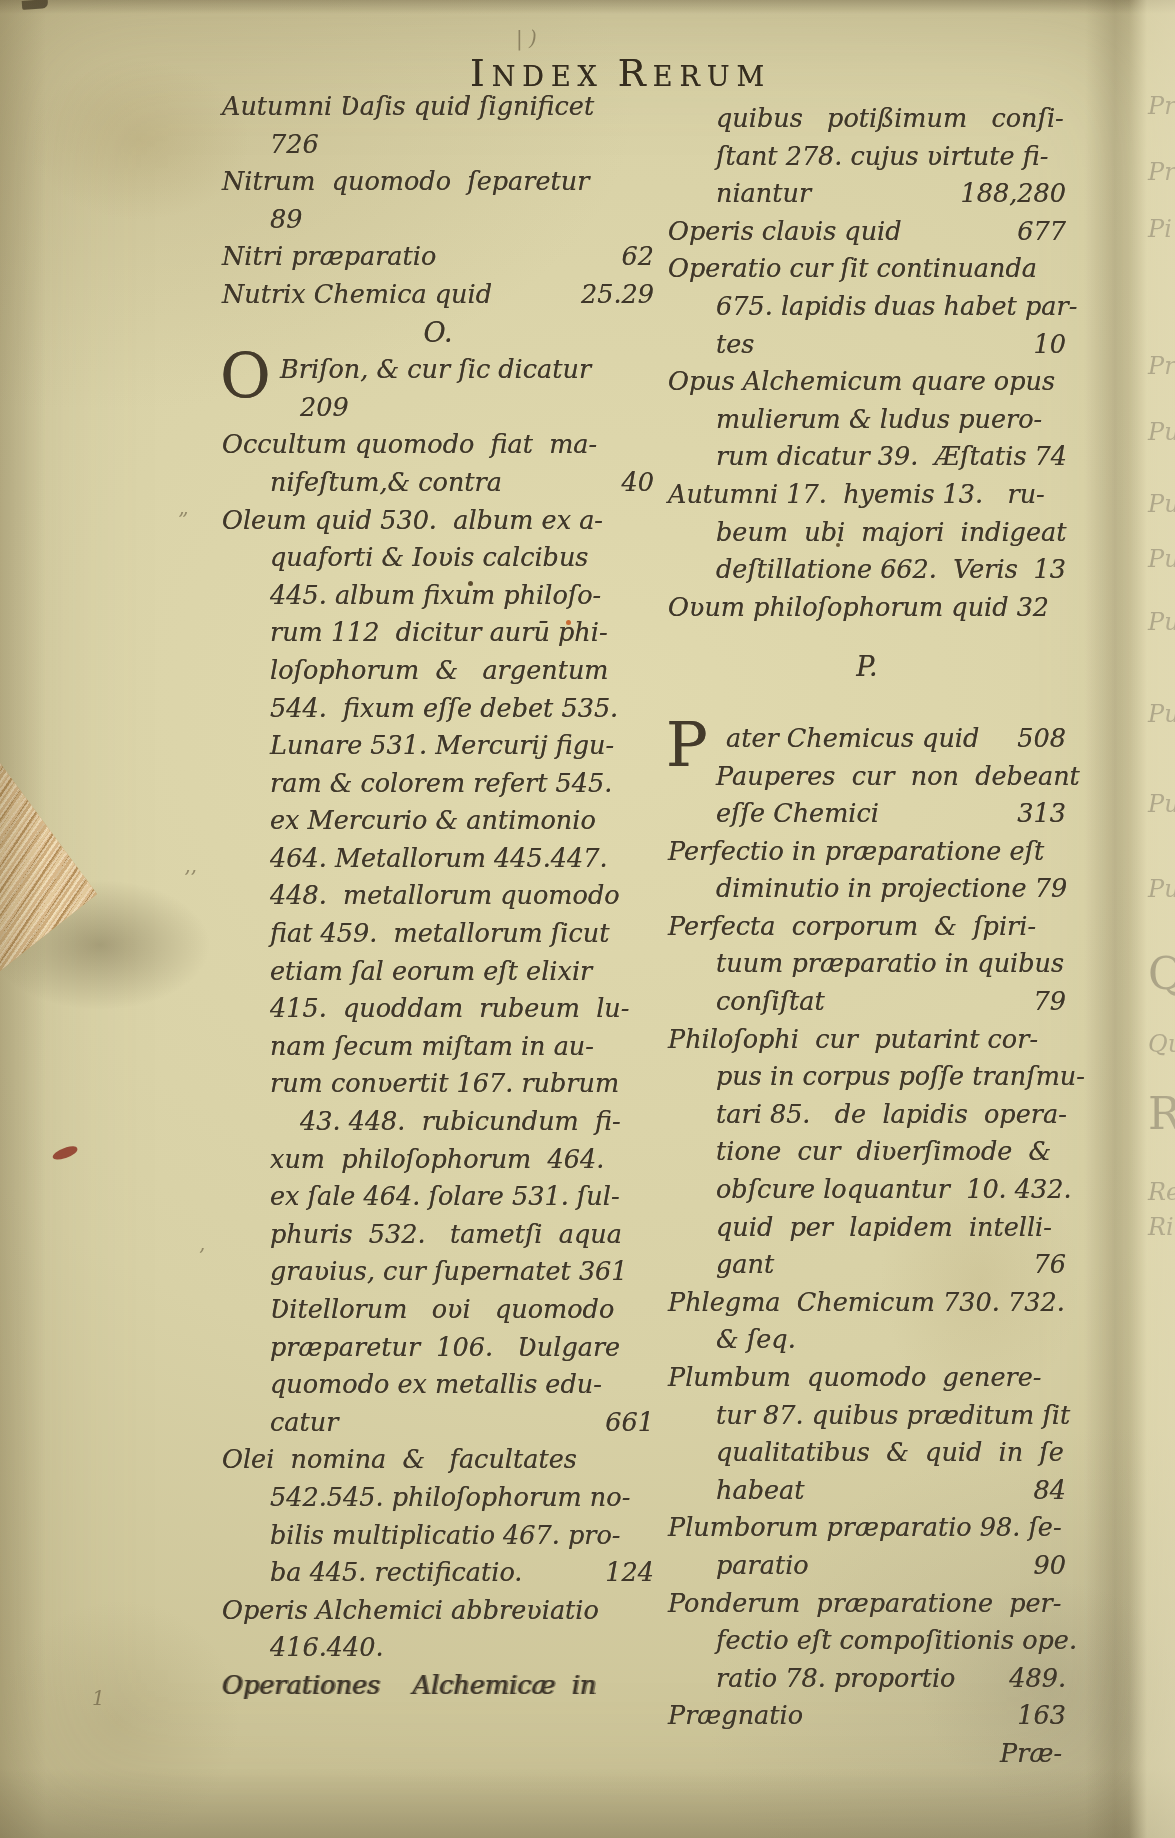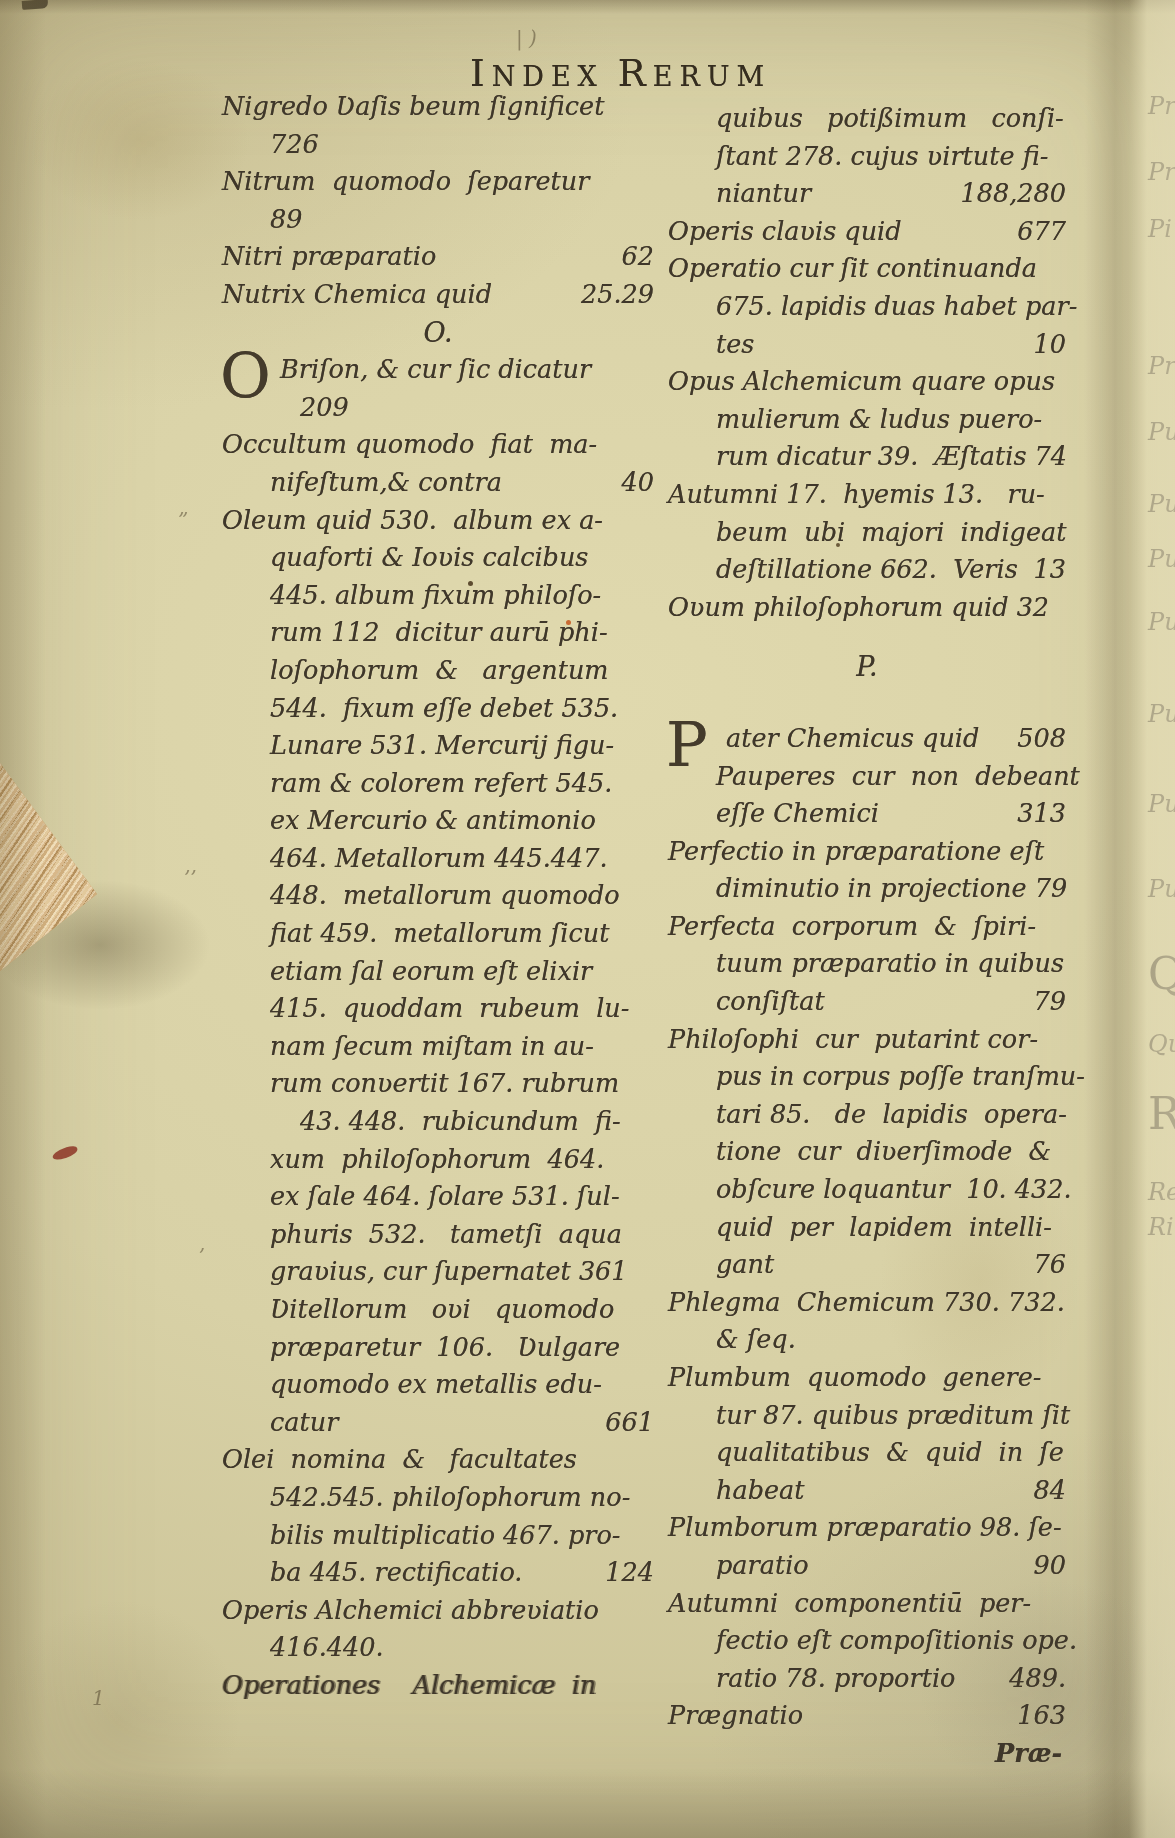--- a/index.html
+++ b/index.html
@@ -42,21 +42,21 @@
   .col-left{left:222px;top:88px;width:432px;}
   .col-right{left:668px;top:100px;width:398px;}
   .line{position:relative;display:flex;align-items:baseline;height:37.6px;line-height:37.6px;white-space:pre;}
   .line .n{margin-left:auto;padding-left:6px;}
   .i1{padding-left:48px;}
   .i2{padding-left:78px;}
   .section{display:block;text-align:center;font-size:27px;font-style:italic;}
   .loose{margin-top:22px;margin-bottom:34px;}
   .dropcap{padding-left:58px;}
   .cap{position:absolute;left:-2px;top:-6px;font-style:normal;font-size:62px;line-height:1;color:#443b2b;}
-  .catchword{justify-content:flex-end;padding-right:4px;font-weight:bold;}
+  .catchword{justify-content:flex-end;padding-right:4px;font-weight:normal;}
   .smudge{font-weight:normal;filter:blur(.7px);text-shadow:1.6px .4px 0 rgba(63,55,42,.55), -1px 0 0 rgba(63,55,42,.35);}
 
   
   .edge-frag{position:absolute;left:1148px;color:#5e5543;font-style:italic;font-size:24px;white-space:pre;}
   .edge-frag.big{font-size:44px;font-style:normal;color:#554c3b;}
 
   
   .bookmark-shadow{position:absolute;left:-10px;top:880px;width:220px;height:130px;
     background:radial-gradient(closest-side, rgba(85,74,46,.38), rgba(0,0,0,0));}
   .bookmark{position:absolute;left:0;top:763px;width:97px;height:208px;
@@ -82,21 +82,21 @@
   <div class="stain" style="left:0px;top:1600px;width:240px;height:238px;background:radial-gradient(closest-side, rgba(140,126,86,.22), rgba(0,0,0,0));"></div>
   <div class="stain" style="left:880px;top:1150px;width:200px;height:260px;background:radial-gradient(closest-side, rgba(168,150,100,.18), rgba(0,0,0,0));"></div>
   <div class="speck" style="left:468px;top:581px;width:5px;height:5px;background:#5d4c30;"></div>
   <div class="speck" style="left:566px;top:620px;width:5px;height:5px;background:#c96a33;"></div>
   <div class="speck" style="left:836px;top:543px;width:4px;height:4px;background:#6b5a3a;"></div>
   <div class="corner-tick"></div>
 
   <div class="header"><span class="big">I</span><span>NDEX</span><span class="gap"></span><span class="big">R</span><span>ERUM</span></div>
 
   <div class="col col-left" id="col-left">
-      <div class="line"><span class="t">Nigredo Ʋaſis beum ſignificet</span></div>
+      <div class="line"><span class="t">Autumni Ʋaſis quid ſignificet</span></div>
       <div class="line i1"><span class="t">726</span></div>
       <div class="line"><span class="t">Nitrum  quomodo  ſeparetur</span></div>
       <div class="line i1"><span class="t">89</span></div>
       <div class="line"><span class="t">Nitri præparatio</span><span class="n">62</span></div>
       <div class="line"><span class="t">Nutrix Chemica quid</span><span class="n">25.29</span></div>
       <div class="line section"><span class="t">O.</span></div>
       <div class="line dropcap"><span class="cap">O</span><span class="t">Briſon, &amp; cur ſic dicatur</span></div>
       <div class="line i2"><span class="t">209</span></div>
       <div class="line"><span class="t">Occultum quomodo  fiat  ma-</span></div>
       <div class="line i1"><span class="t">nifeſtum,&amp; contra</span><span class="n">40</span></div>
@@ -165,21 +165,21 @@
       <div class="line i1"><span class="t">quid  per  lapidem  intelli-</span></div>
       <div class="line i1"><span class="t">gant</span><span class="n">76</span></div>
       <div class="line"><span class="t">Phlegma  Chemicum 730. 732.</span></div>
       <div class="line i1"><span class="t">&amp; ſeq.</span></div>
       <div class="line"><span class="t">Plumbum  quomodo  genere-</span></div>
       <div class="line i1"><span class="t">tur 87. quibus præditum ſit</span></div>
       <div class="line i1"><span class="t">qualitatibus  &amp;  quid  in  ſe</span></div>
       <div class="line i1"><span class="t">habeat</span><span class="n">84</span></div>
       <div class="line"><span class="t">Plumborum præparatio 98. ſe-</span></div>
       <div class="line i1"><span class="t">paratio</span><span class="n">90</span></div>
-      <div class="line"><span class="t">Autumni  componentiū  per-</span></div>
+      <div class="line"><span class="t">Ponderum  præparatione  per-</span></div>
       <div class="line i1"><span class="t">fectio eſt compoſitionis ope.</span></div>
       <div class="line i1"><span class="t">ratio 78. proportio</span><span class="n">489.</span></div>
       <div class="line"><span class="t">Prægnatio</span><span class="n">163</span></div>
       <div class="line catchword"><span class="t">Præ-</span></div>
     </div>
 
   <div id="edge-frags">
       <div class="edge-frag" style="top: 92px;">Pr</div>
       <div class="edge-frag" style="top: 158px;">Pr</div>
       <div class="edge-frag" style="top: 215px;">Pi</div>

